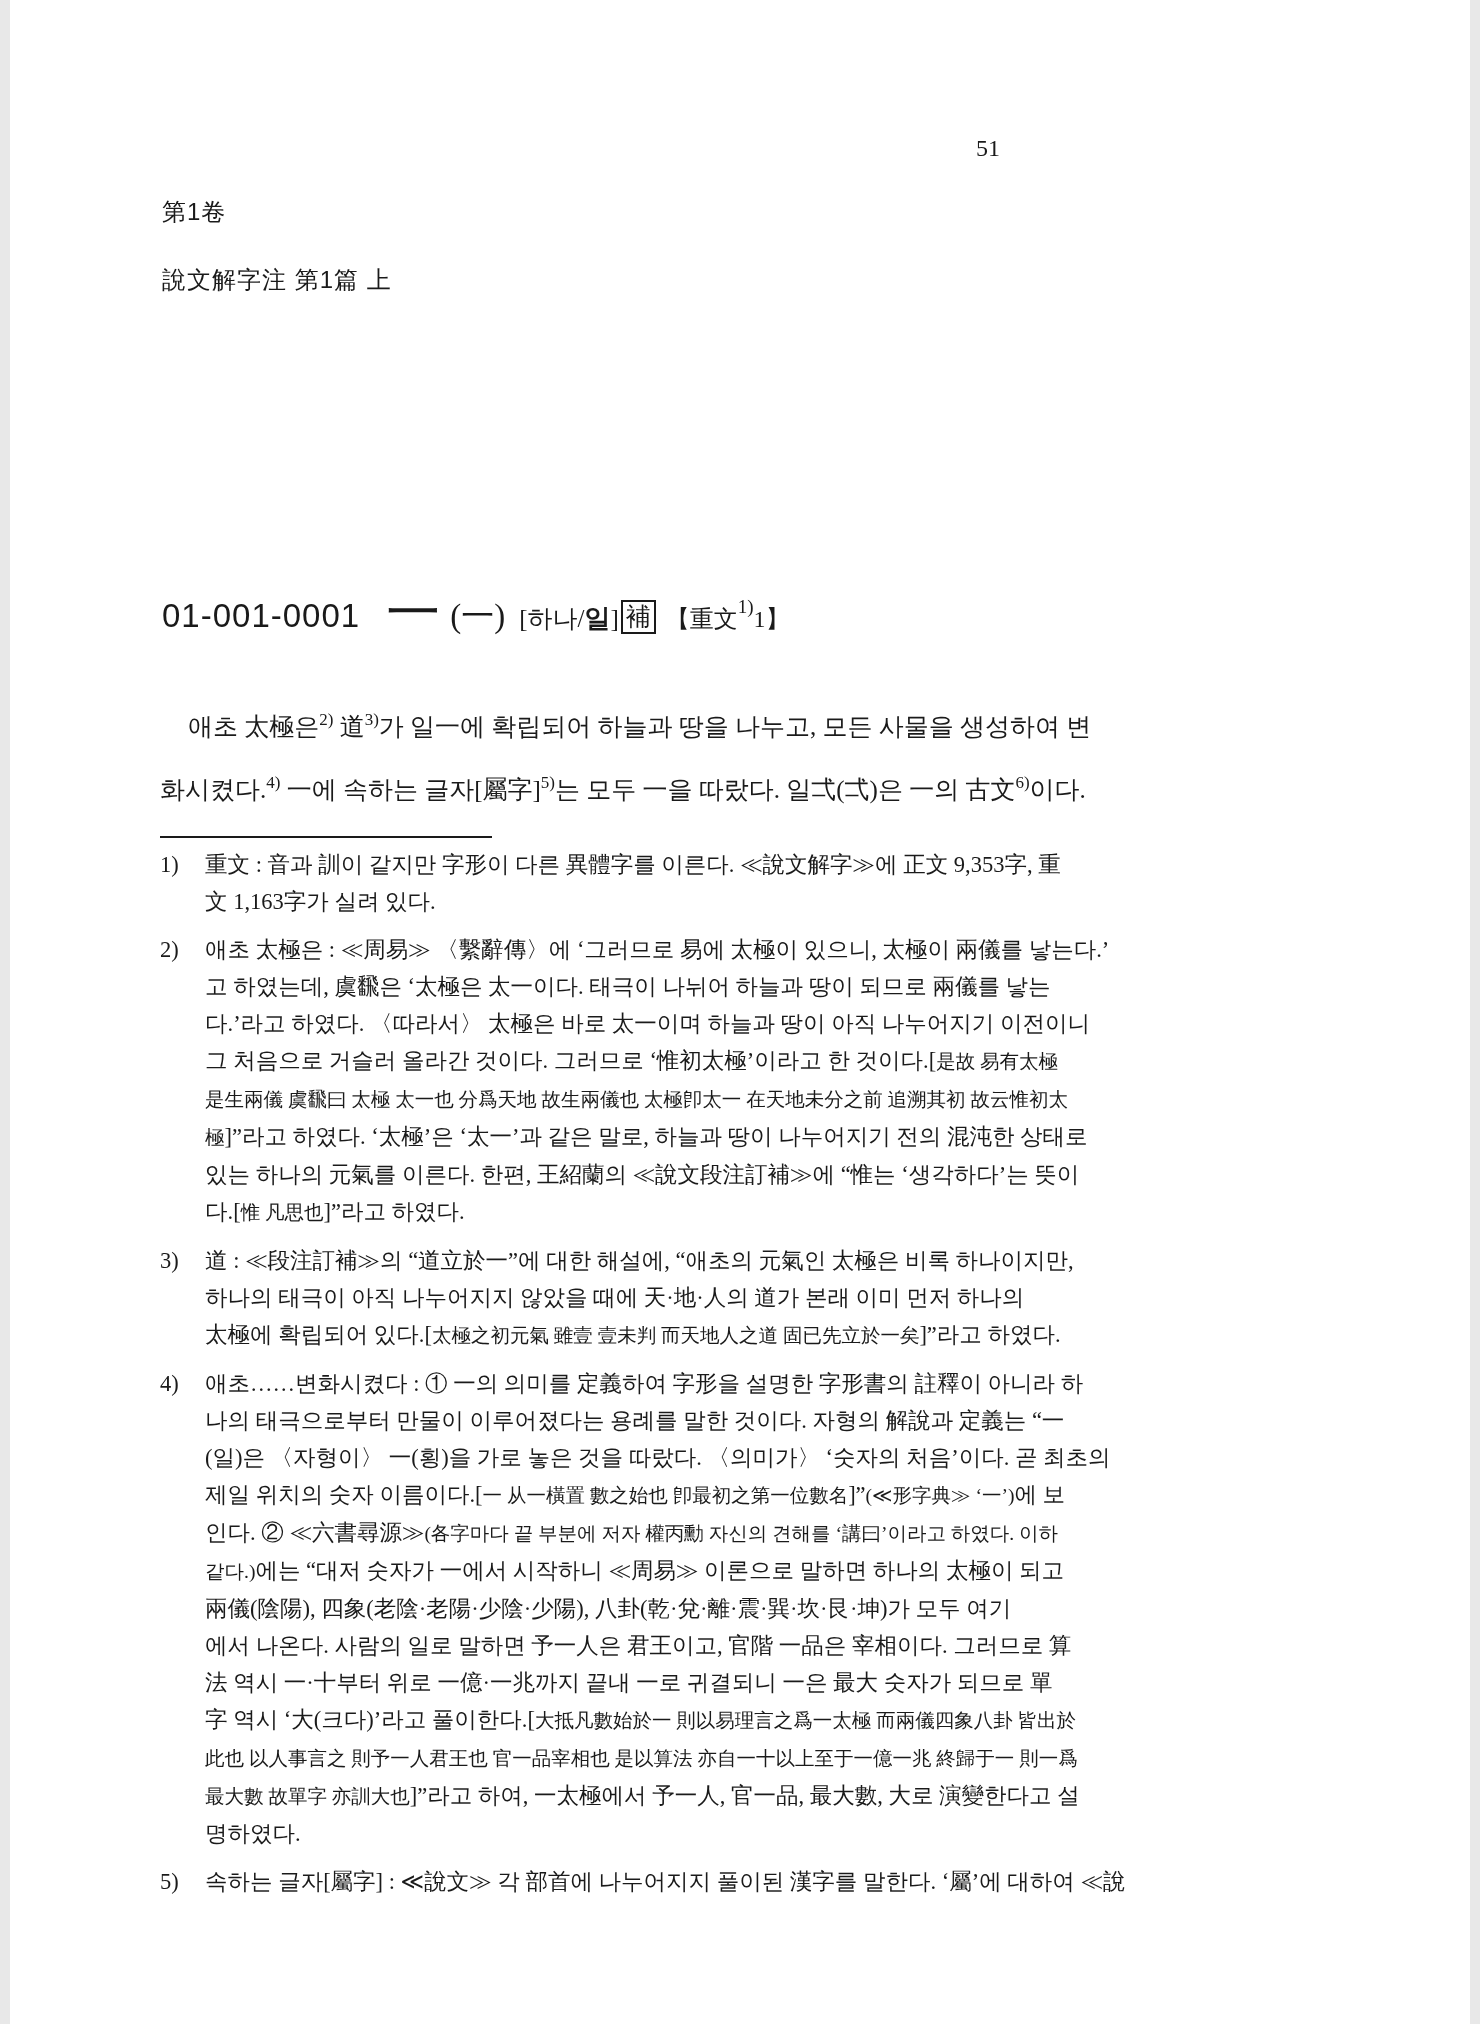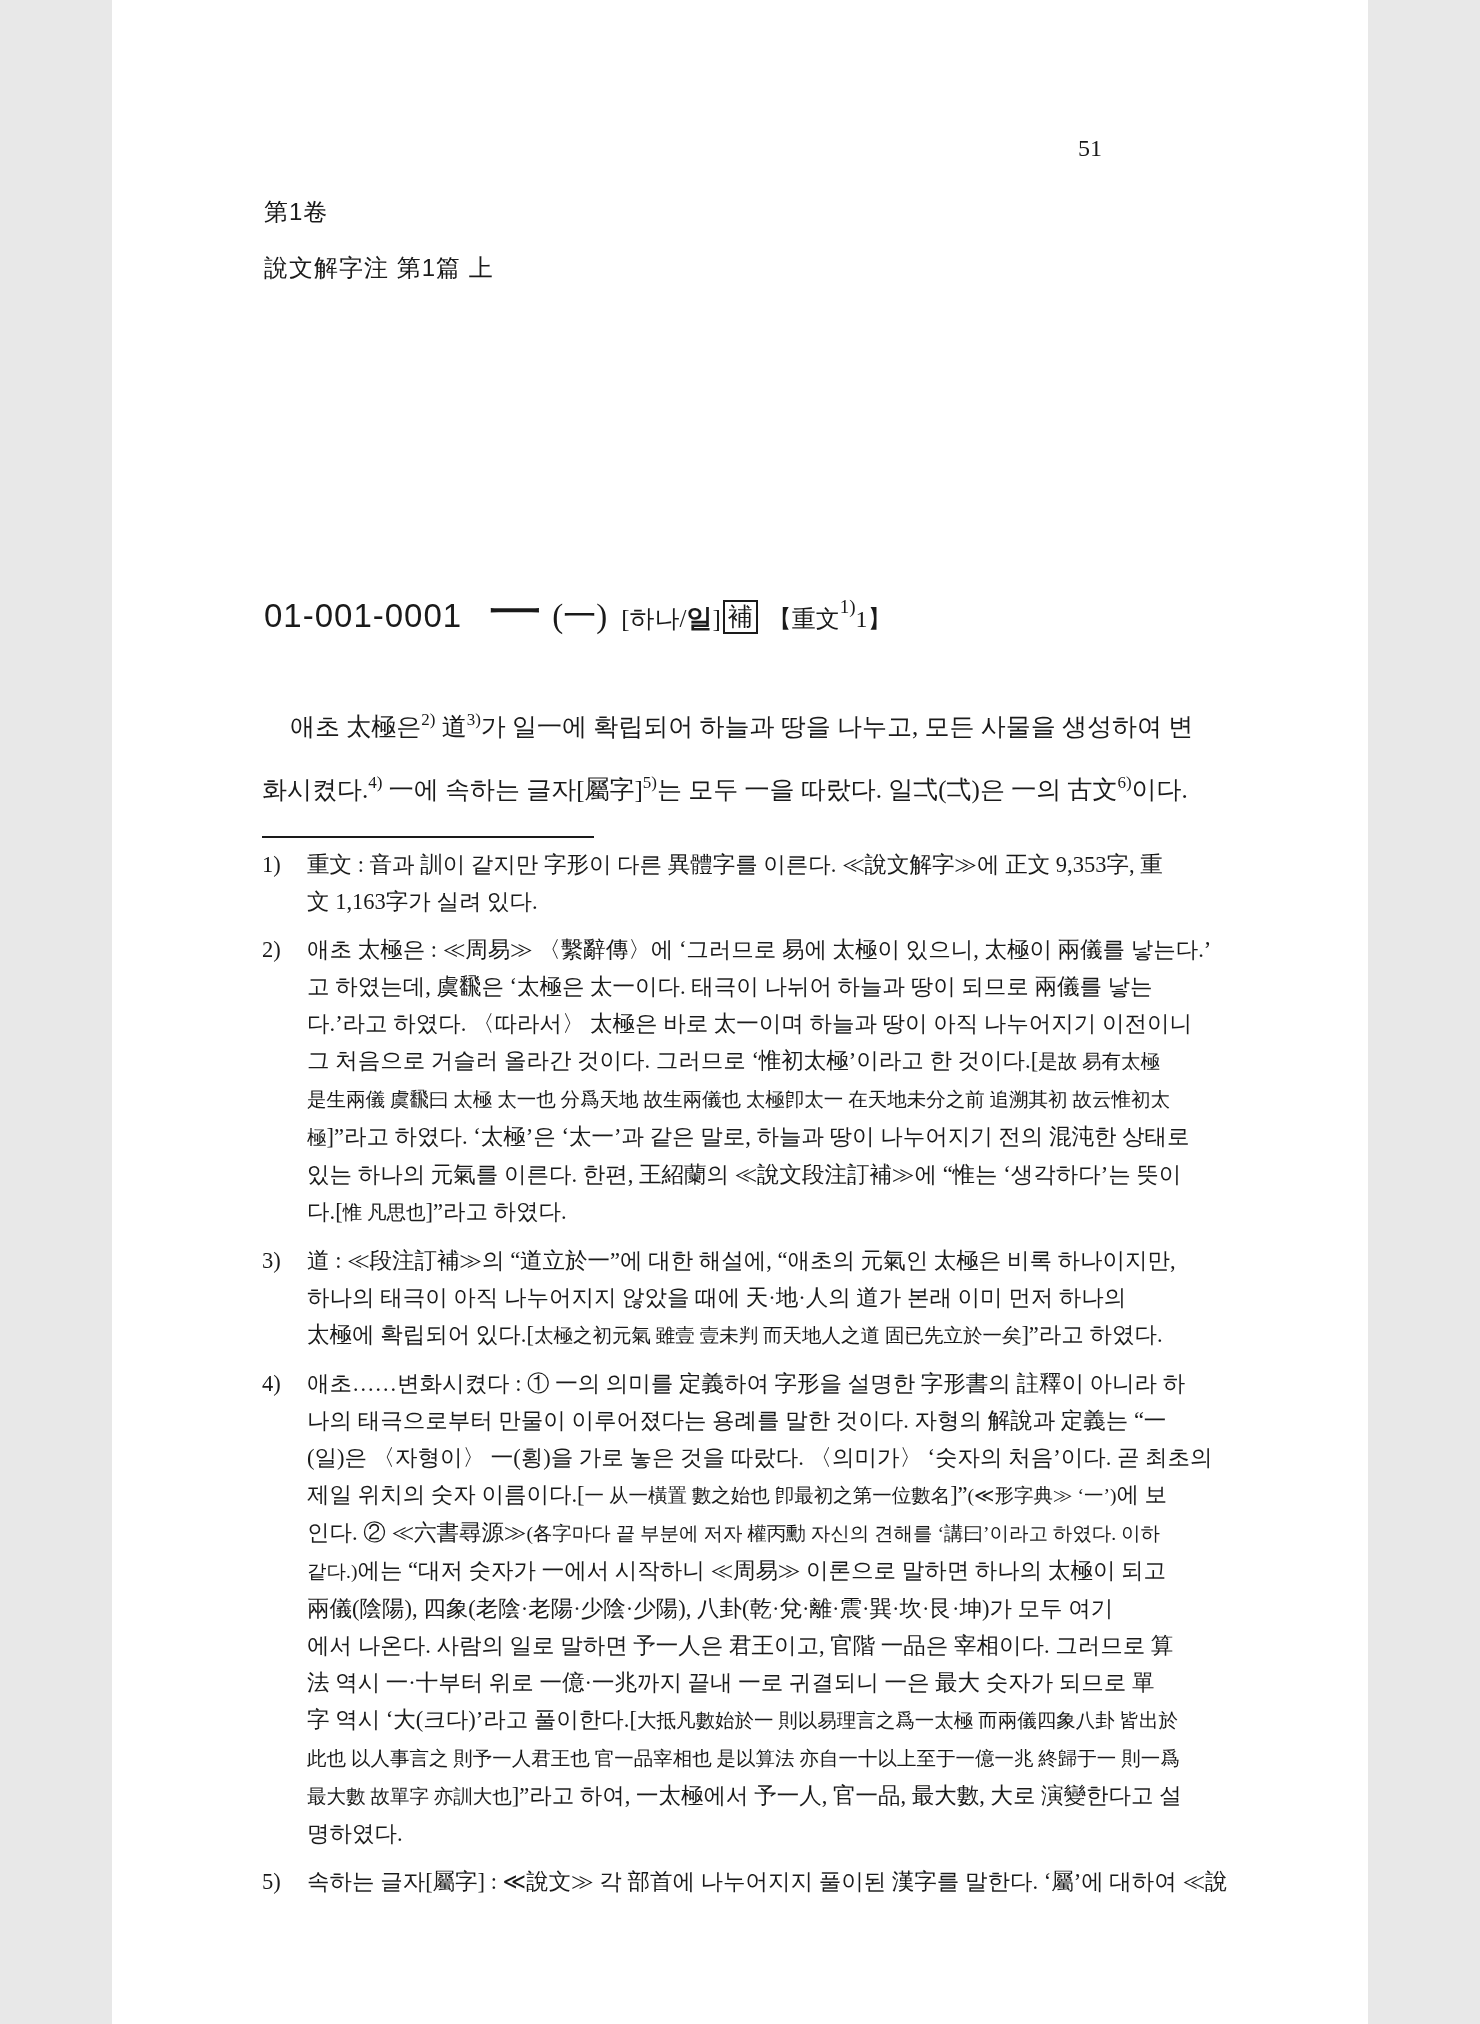--- a/index.html
+++ b/index.html
@@ -1,36 +1,36 @@
 <!DOCTYPE html>
 <html><head>
 <meta charset="utf-8">
 <style>
   html,body{margin:0;padding:0;background:#e8e8e8;}
   #page{
     position:relative;
-    width:1256px;height:2024px;
+    width:1460px;height:2024px;
     margin:0 auto;
     background:#ffffff;
     color:#1a1a1a;
     font-family:"Liberation Serif","DejaVu Serif",serif;
     overflow:hidden;
   }
   .abs{position:absolute;}
   #page-number{
     left:966px;top:134px;
     font-size:24px;line-height:1.2;
   }
   .header-line{
     left:152px;
     font-family:"Liberation Sans","DejaVu Sans",sans-serif;
     font-size:24px;line-height:1.3;letter-spacing:1px;
   }
   #header-volume{top:196px;}
-  #header-booktitle{top:252px;}
+  #header-booktitle{top:264px;}
   #section-title{
     left:150px;top:344px;width:1010px;
     text-align:center;
     font-size:30px;letter-spacing:2px;line-height:1.4;
   }
   #entry-heading{
     left:152px;top:578px;width:1250px;
     font-size:27px;line-height:1.3;
     white-space:nowrap;
   }

